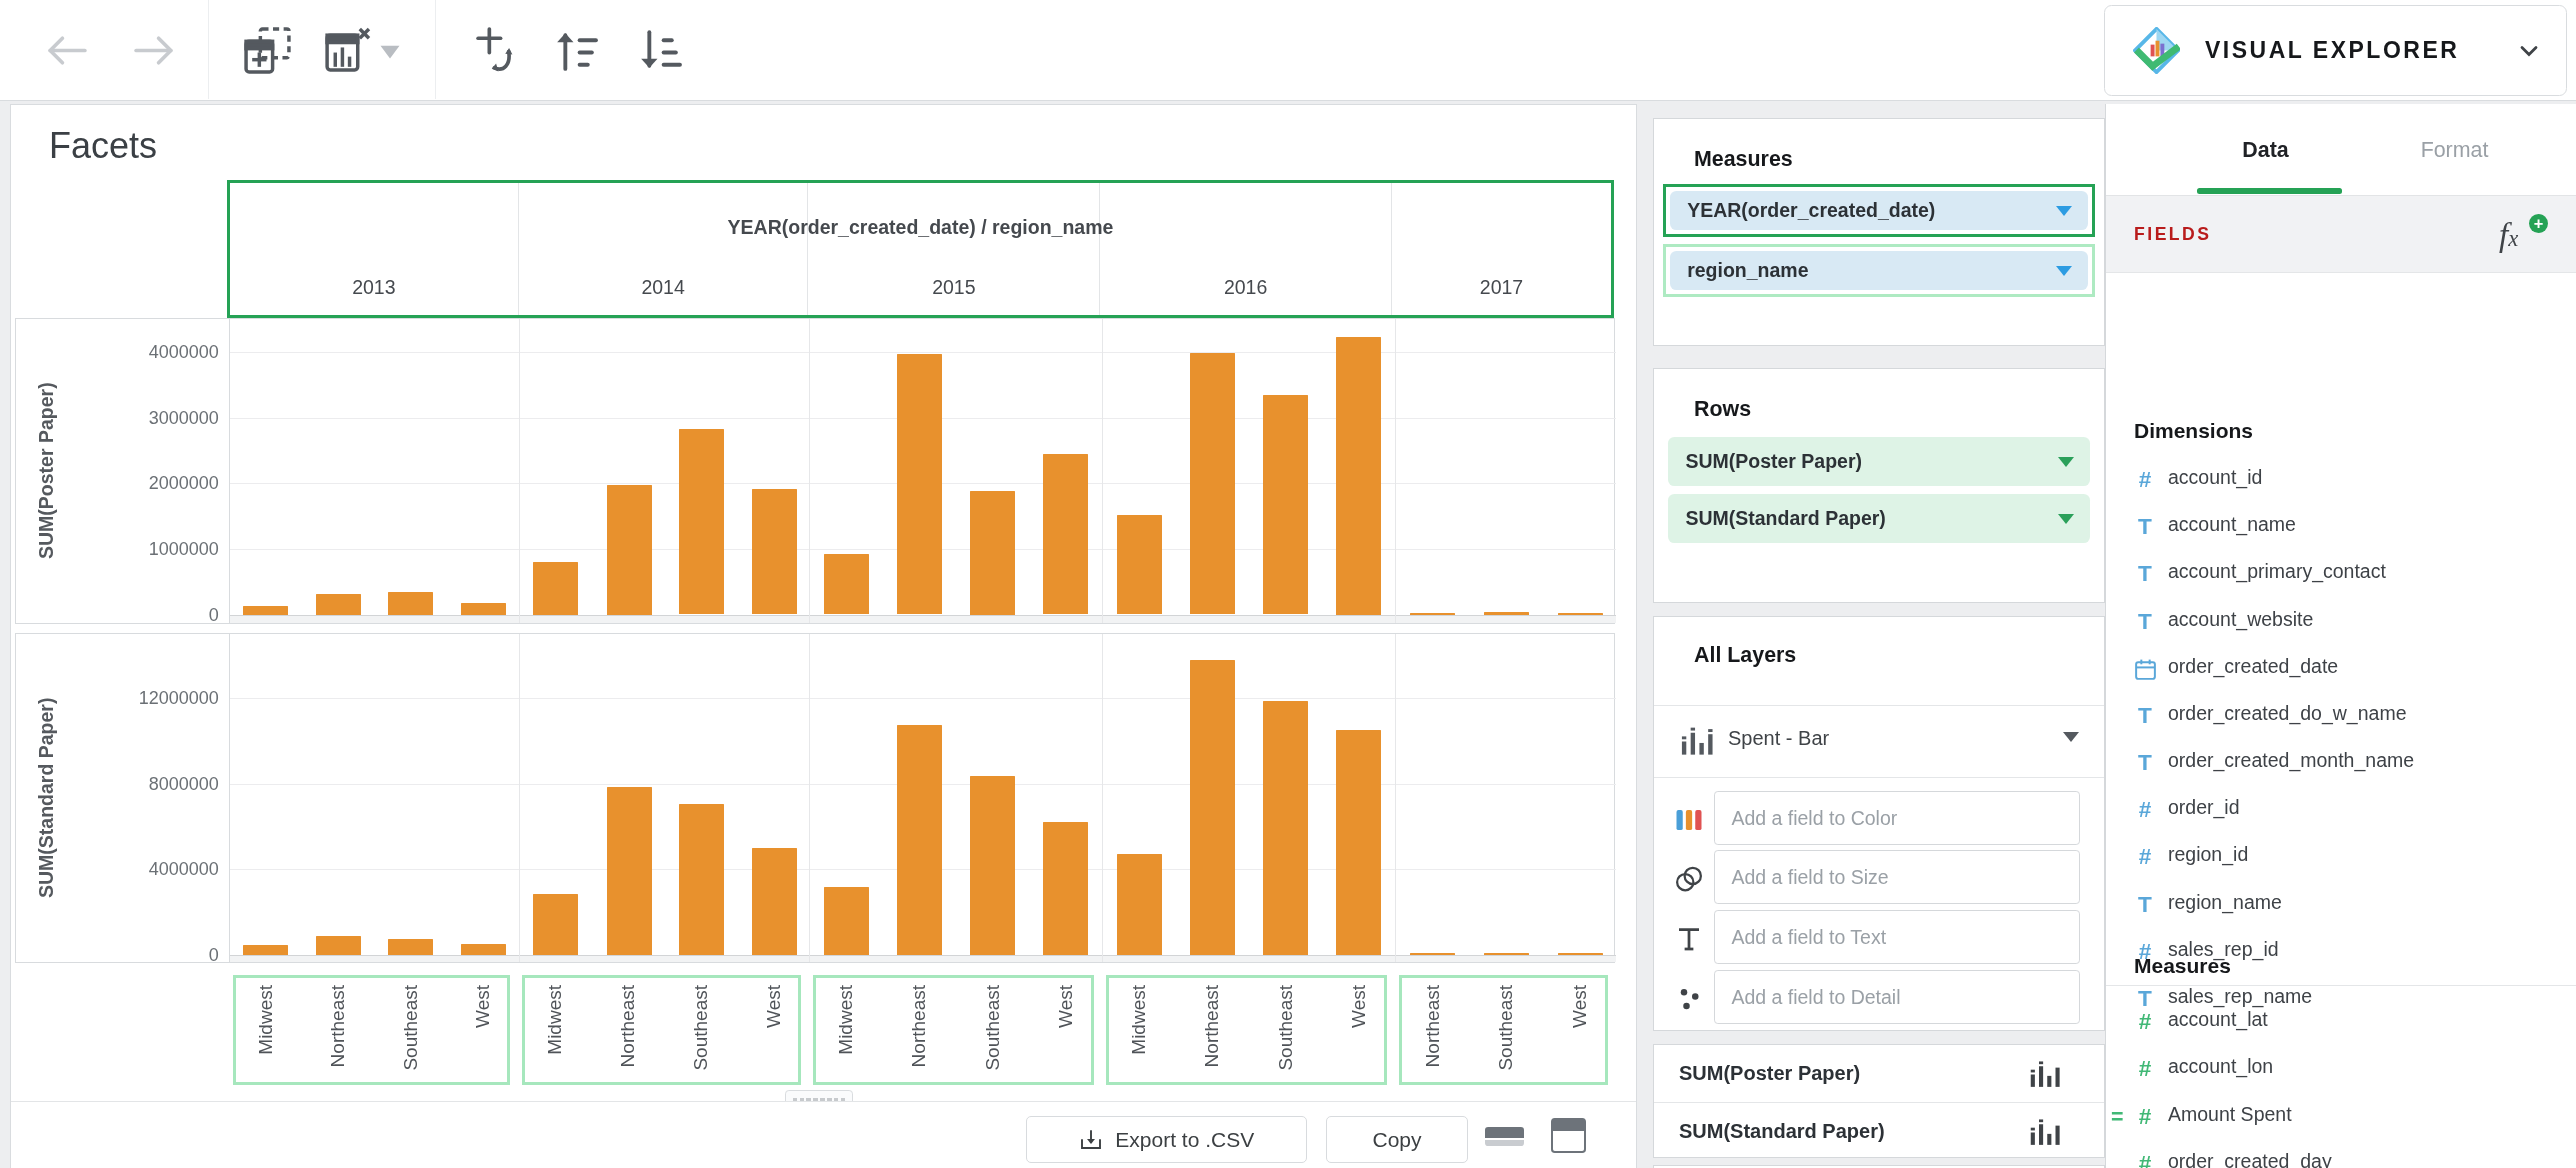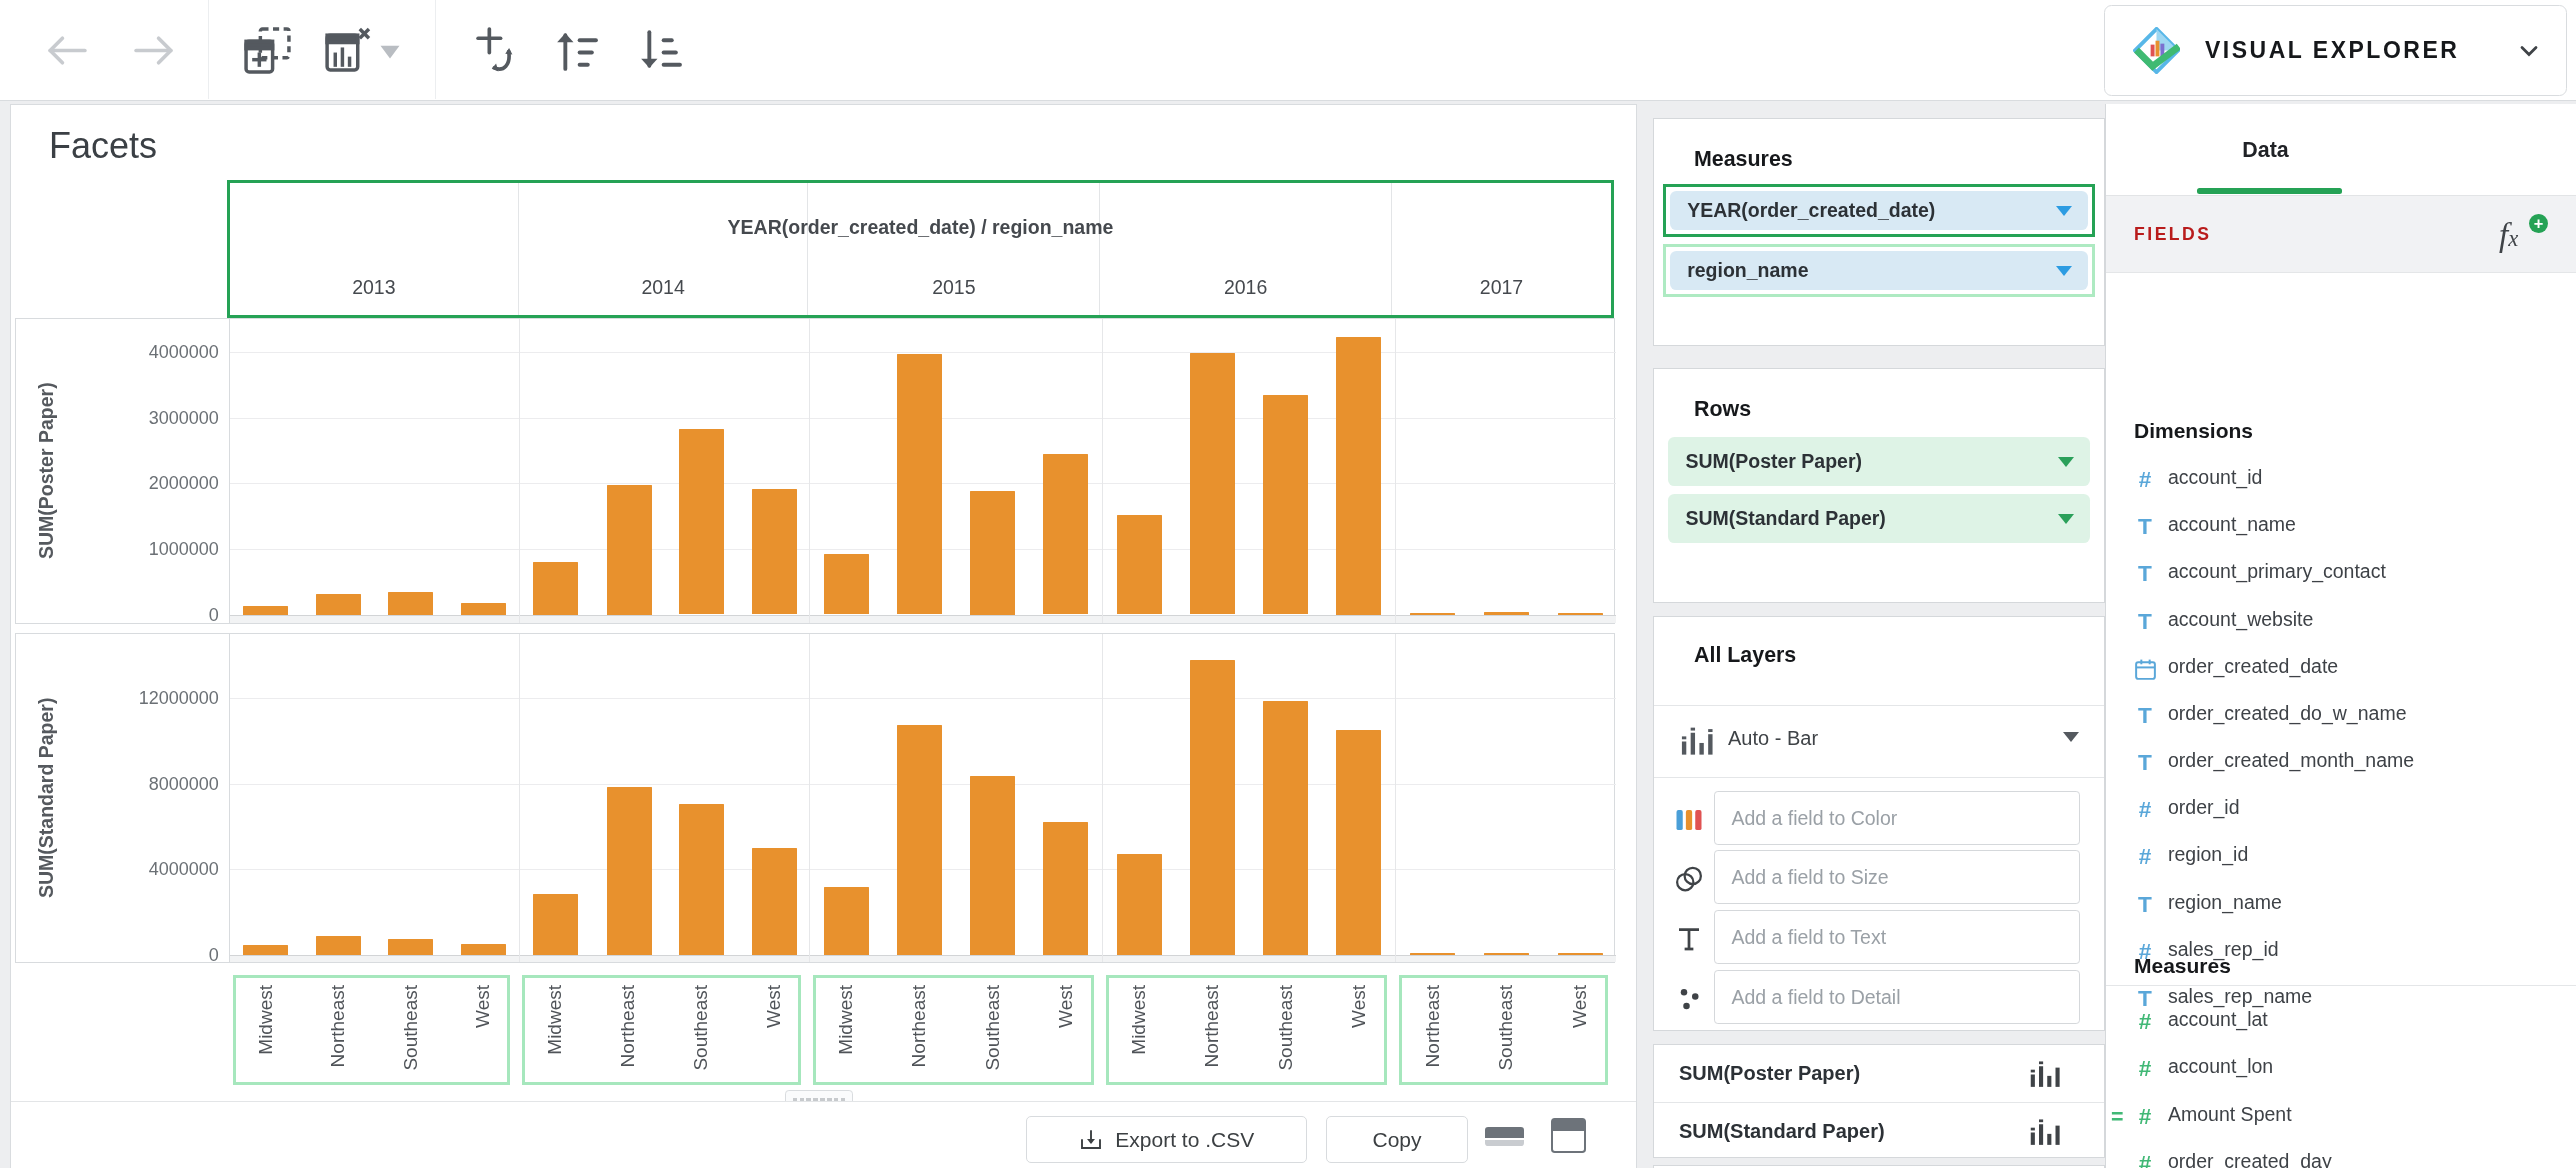--- a/index.html
+++ b/index.html
@@ -480,21 +480,21 @@
     <div class="autobar-row">
       <svg viewBox="0 0 24 24">
         <rect x="2" y="12" width="3" height="9" fill="#54595f"></rect>
           <rect x="2" y="8.5" width="3" height="2" fill="#54595f"></rect>
         <rect x="8" y="6" width="3" height="15" fill="#54595f"></rect>
           <rect x="8" y="2.5" width="3" height="2" fill="#54595f"></rect>
         <rect x="14" y="13" width="3" height="8" fill="#54595f"></rect>
         <rect x="20" y="7" width="3" height="14" fill="#54595f"></rect>
           <rect x="20" y="3.5" width="3" height="2" fill="#54595f"></rect>
       </svg>
-      <span class="autobar-label">Auto - Bar</span>
+      <span class="autobar-label">Spent - Bar</span>
       <span class="caret gray" style="right:25px;top:26.4px;position:absolute"></span>
     </div>
     <div class="divider" style="top:160px"></div>
     <div id="dropRows">
         <div class="drop-row" style="top: 174px;">
           <span class="d-icon"><svg viewBox="0 0 24 24">
               <rect x="2" y="4" width="5" height="16" rx="1.5" fill="#4a9fd8"></rect>
               <rect x="9.5" y="4" width="5" height="16" rx="1.5" fill="#e8912d"></rect>
               <rect x="17" y="4" width="5" height="16" rx="1.5" fill="#e05252"></rect>
             </svg></span>
@@ -554,20 +554,23 @@
         </span>
       </div>
     </div>
   <div class="card" style="top:1061px;height:25px"></div>
 </div>
 
 <div class="right-panel">
   <div class="tab" style="left:65px;color:#202226;font-weight:bold">
     <span>Data</span>
   </div>
+  <div class="tab" style="left:254px;color:#9aa0a6">
+    <span>Format</span>
+  </div>
   <div class="tabs-border"></div>
   <div class="tab-underline"></div>
 
   <div class="fields-bar">
     <span class="t">FIELDS</span>
     <div class="fx">
       <span class="f">f<i style="font-size:22.6px">x</i></span>
         <span class="plus">+</span>
     </div>
   </div>

